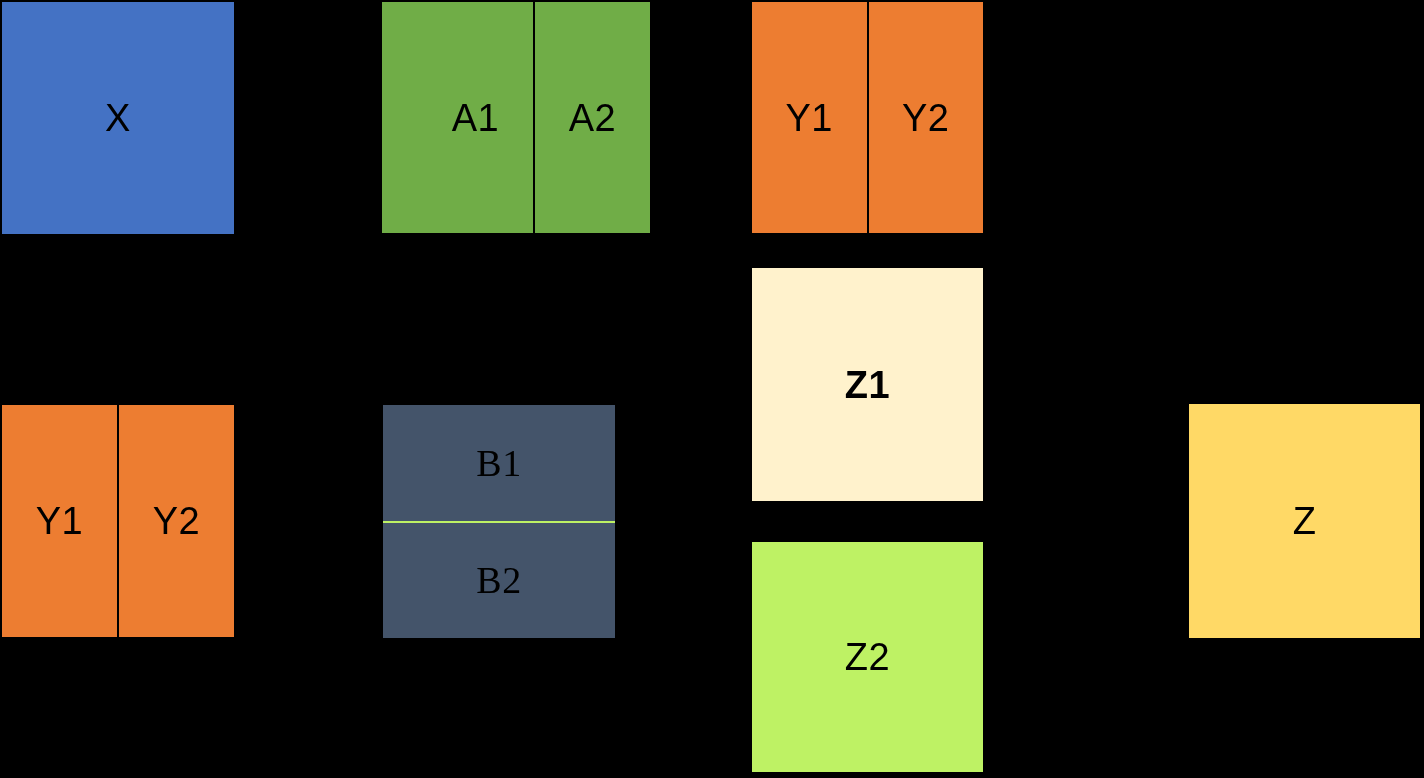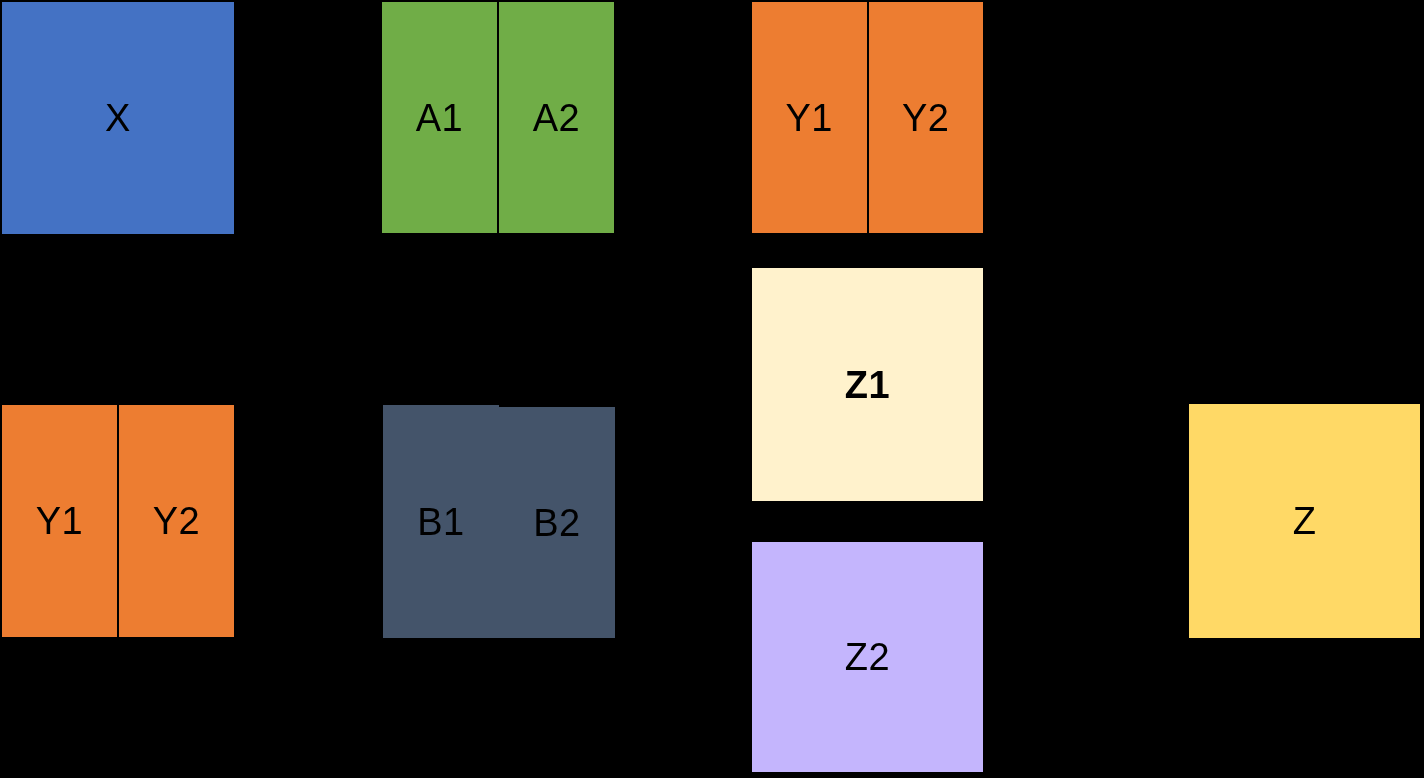--- a/index.html
+++ b/index.html
@@ -12,44 +12,44 @@
     width: 1424px;
     height: 778px;
     overflow: hidden;
     font-family: "Liberation Sans", "DejaVu Sans", sans-serif;
   }
   .block {
     position: absolute;
     display: flex;
   }
   .block.vsplit { flex-direction: row; }
-  .block.hsplit { flex-direction: row; }
+  .block.hsplit { flex-direction: column; font-family: Liberation Serif, serif; }
   .cell {
     flex: 1 1 0;
     display: flex;
     align-items: center;
     justify-content: center;
     font-size: 38px;
     line-height: 1;
     color: #000000;
     letter-spacing: 0.5px;
   }
   .block.vsplit .cell + .cell { border-left: 2px solid #000000; text-align: center; }
-  .block.hsplit .cell + .cell { border-top: 2px solid #000000; text-align: right; }
+  .block.hsplit .cell + .cell { border-top: 2px solid #bef264; text-align: right; }
 </style>
 </head>
 <body>
 
 <div class="canvas" style="background-color: rgb(0, 0, 0);">
 
   <div class="block" style="left: 2px; top: 2px; width: 232px; height: 232px; background-color: rgb(68, 114, 196);">
     <div class="cell">X</div>
   </div>
 
-  <div class="block vsplit" style="left: 382px; top: 2px; width: 232px; height: 231px; background-color: rgb(112, 173, 71);">
+  <div class="block vsplit" style="left: 382px; top: 2px; width: 232px; height: 231px; background-color: rgb(112, 173, 71); padding-left: 36px;">
     <div class="cell">A1</div>
     <div class="cell">A2</div>
   </div>
 
   <div class="block vsplit" style="left: 752px; top: 2px; width: 231px; height: 231px; background-color: rgb(237, 125, 49);">
     <div class="cell">Y1</div>
     <div class="cell">Y2</div>
   </div>
 
   <div class="block" style="left: 752px; top: 268px; width: 231px; height: 233px; background-color: rgb(255, 242, 204); font-weight: bold;">
@@ -59,21 +59,21 @@
   <div class="block vsplit" style="left: 2px; top: 405px; width: 232px; height: 232px; background-color: rgb(237, 125, 49);">
     <div class="cell">Y1</div>
     <div class="cell">Y2</div>
   </div>
 
   <div class="block hsplit" style="left: 383px; top: 405px; width: 232px; height: 233px; background-color: rgb(68, 84, 106);">
     <div class="cell">B1</div>
     <div class="cell">B2</div>
   </div>
 
-  <div class="block" style="left: 752px; top: 542px; width: 231px; height: 230px; background-color: #c4b5fd;">
+  <div class="block" style="left: 752px; top: 542px; width: 231px; height: 230px; background-color: #bef264;">
     <div class="cell">Z2</div>
   </div>
 
   <div class="block" style="left: 1189px; top: 404px; width: 231px; height: 234px; background-color: rgb(255, 217, 102);">
     <div class="cell">Z</div>
   </div>
 
 </div>
 
 </body></html>

